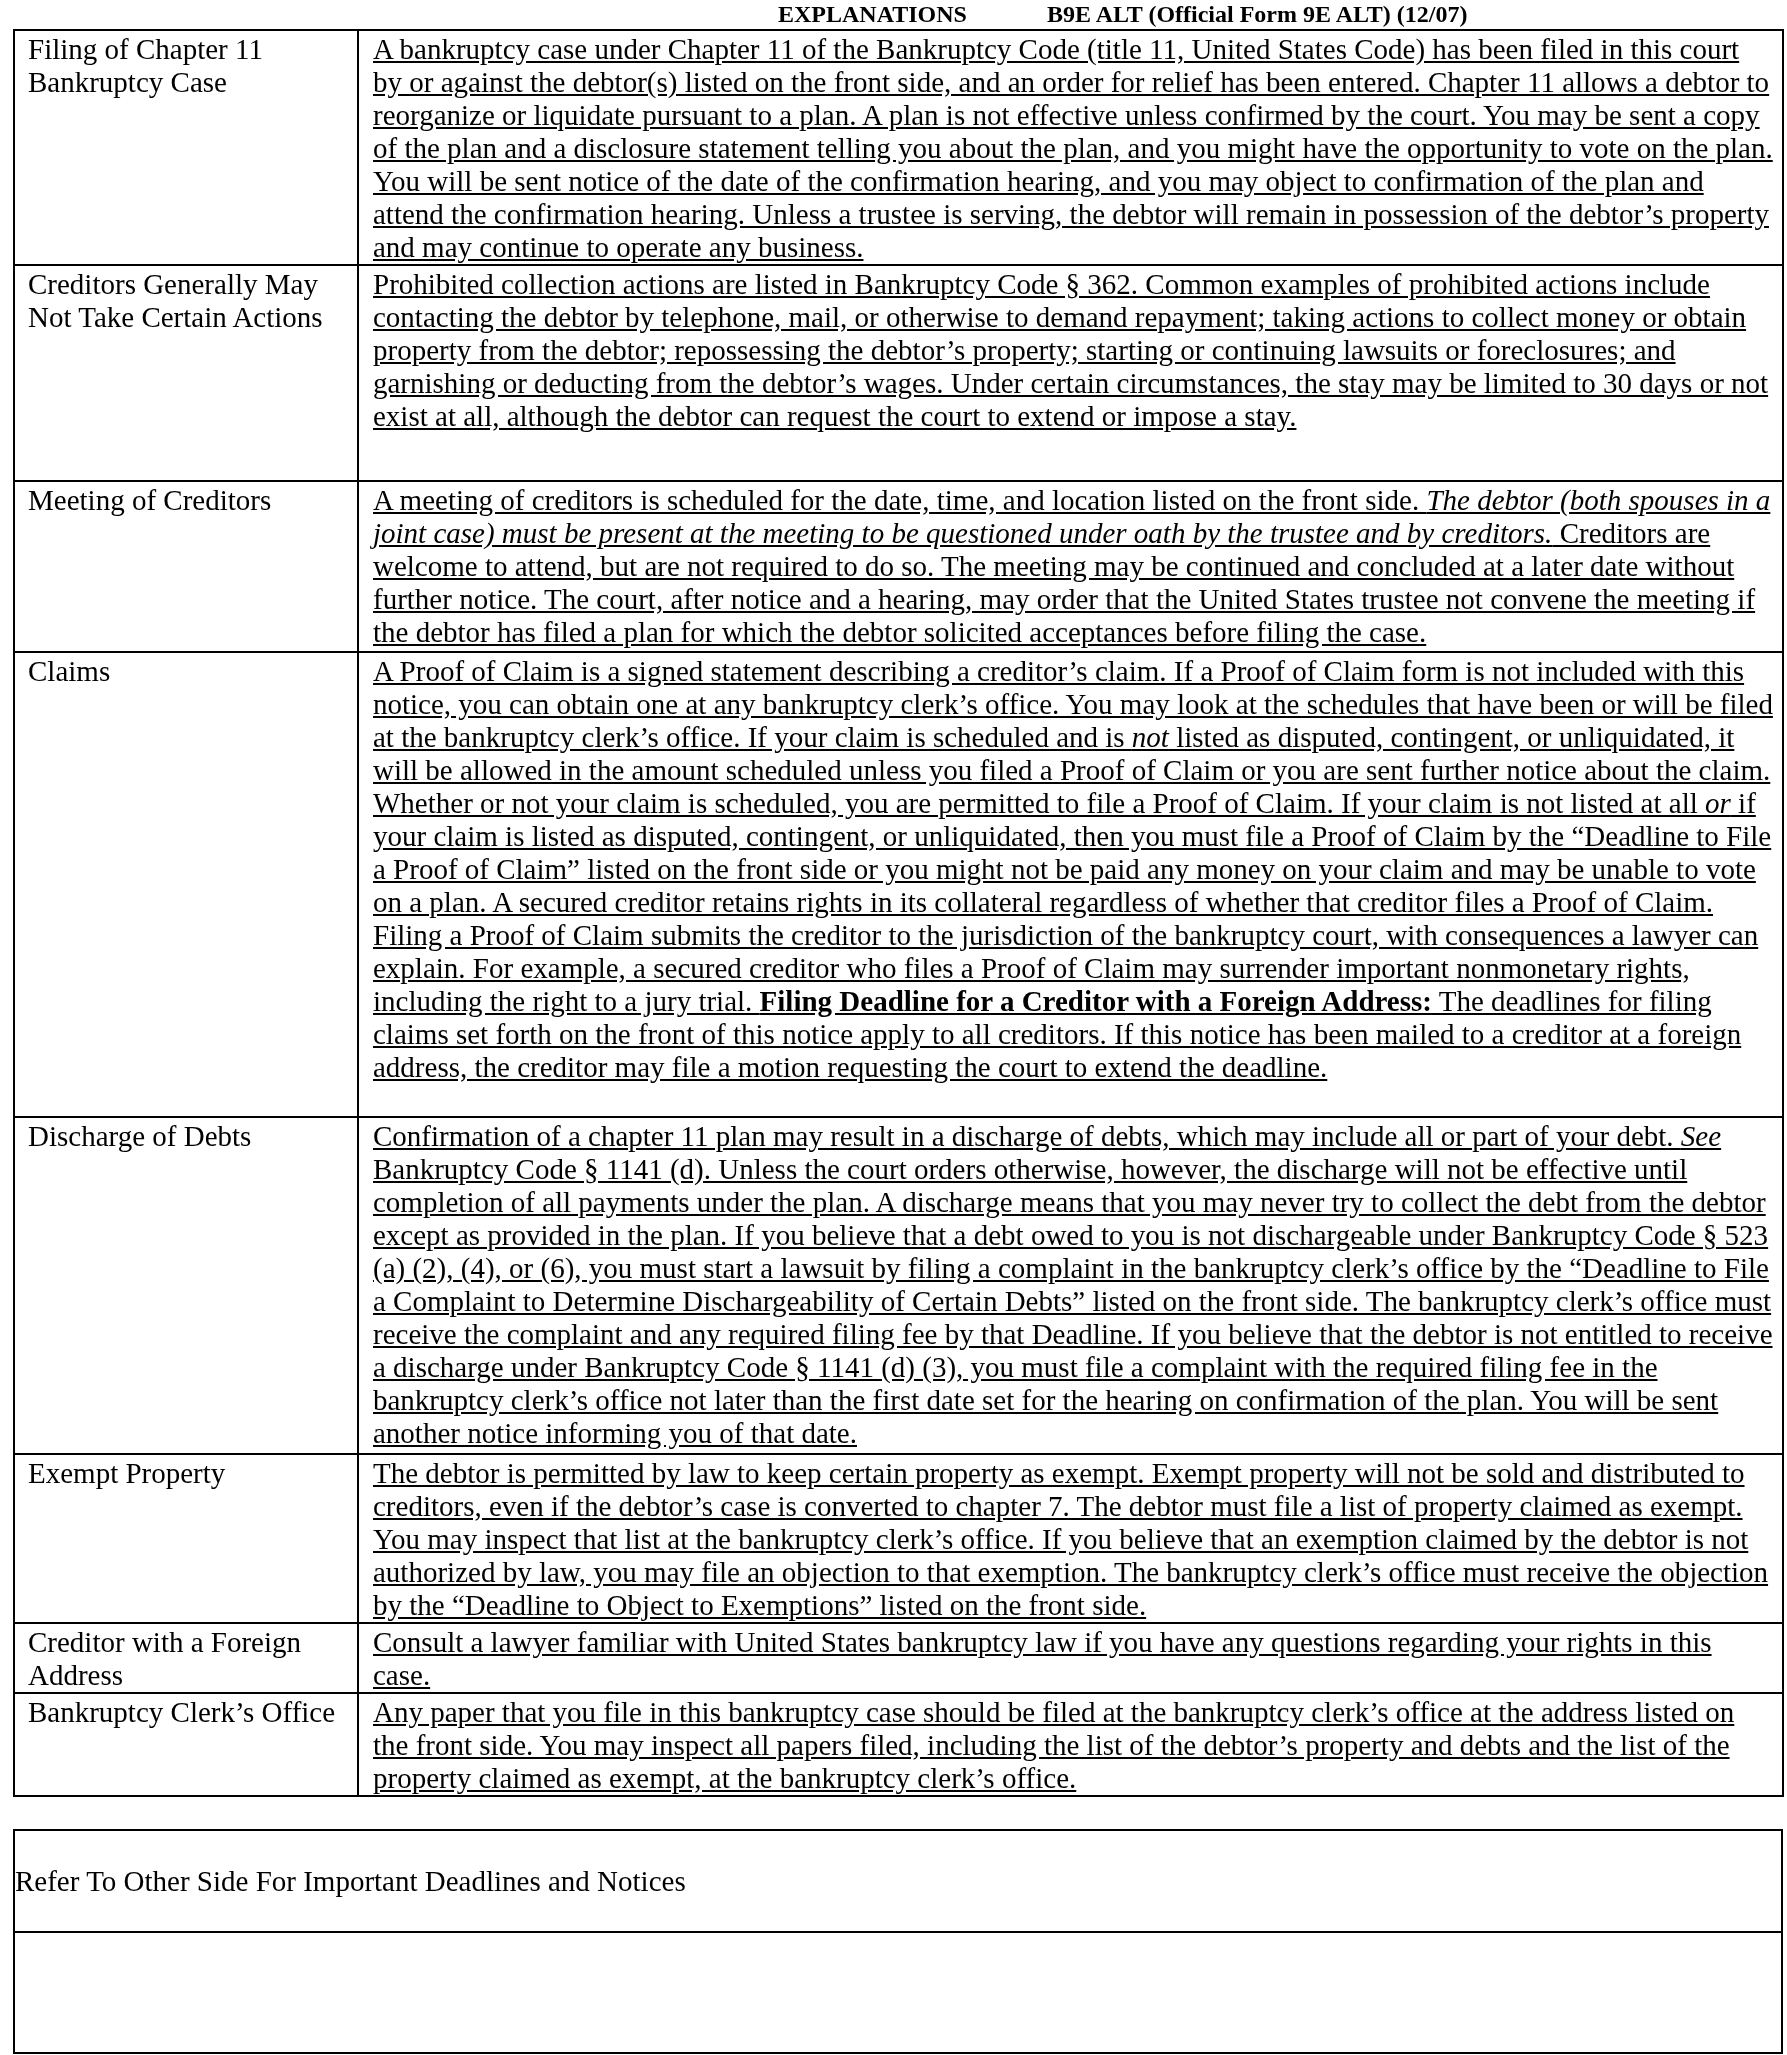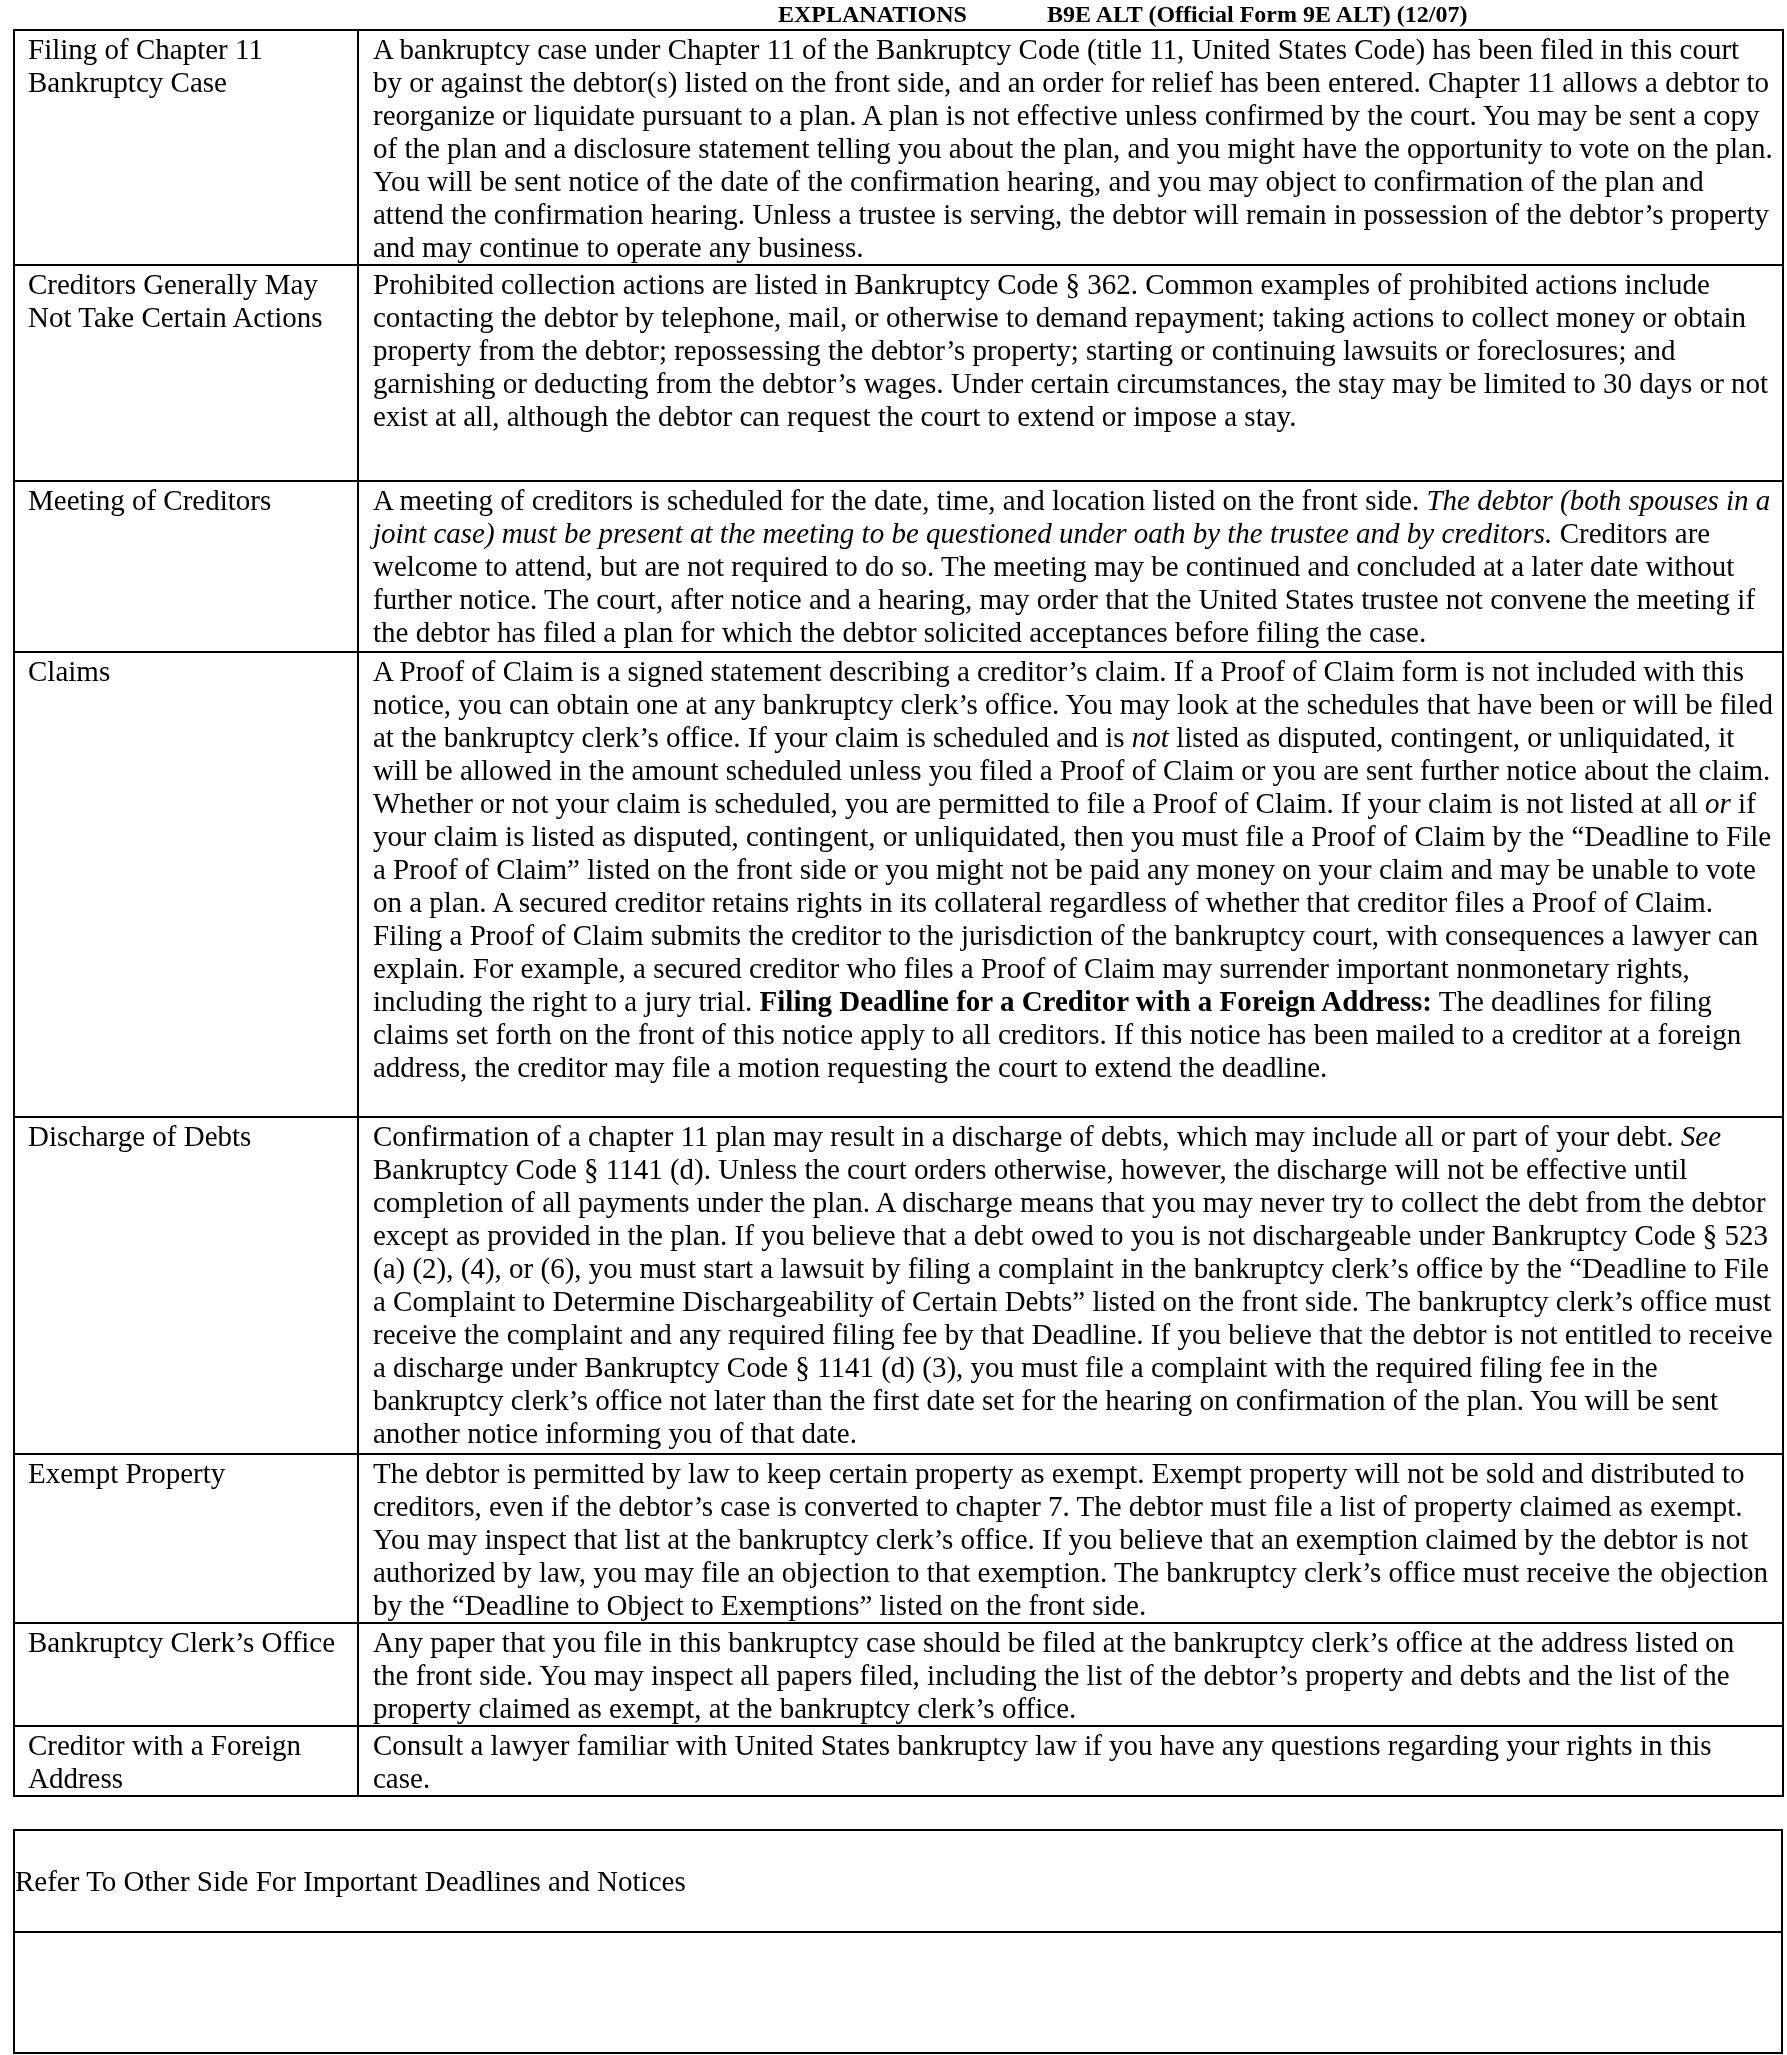--- a/index.html
+++ b/index.html
@@ -4,21 +4,21 @@
 <style>
   html, body { margin:0; padding:0; background:#fff; }
   body { width:1787px; height:2056px; position:relative; overflow:hidden;
          font-family:"Liberation Serif", "DejaVu Serif", serif; color:#000; }
   .hdr { position:absolute; top:0; height:35px; font-weight:bold; font-size:24px; line-height:29px; white-space:nowrap; }
   .hdr-title { left:778px; }
   .hdr-form { left:1047px; }
   table.main { position:absolute; left:13px; top:29px; width:1771px; border-collapse:collapse; table-layout:fixed; }
   table.main td { border:2.5px solid #000; vertical-align:top; font-size:29px; line-height:33px; padding:2px 5px 0 11px; overflow:hidden;margin-top:40px; }
   table.main td.lab { width:327px; padding-left:13px; }
-  table.main td.txt { padding-left:14px; padding-right:7px; }
+  table.main td.txt { padding-left:14px; padding-right:7px;text-decoration:underline; }
   .bold { font-weight:bold; }
   .ital { font-style:italic; }
   .footer-box { position:absolute; left:13px; width:1766px; border:2.5px solid #000; border-top:none; }
   .refer { top:1829px; height:100px; display:flex; align-items:center; justify-content:flex-start; font-size:29px; border-top:2.5px solid #000; }
   .blank { top:1931px; height:119px; border-top:2.5px solid #000; }
 </style>
 </head>
 <body>
 
 <div class="hdr hdr-title">EXPLANATIONS</div>
@@ -47,27 +47,27 @@
         <td class="txt"><span>A Proof of Claim is a signed statement describing a creditor’s claim.  If a Proof of Claim form is not included with this notice, you can obtain one at any bankruptcy clerk’s office. You may look at the schedules that have been or will be filed at the bankruptcy clerk’s office.  If your claim is scheduled and is </span><span class="ital">not</span><span> listed as disputed, contingent, or unliquidated, it will be allowed in the amount scheduled unless you filed a Proof of Claim or you are sent further notice about the claim.  Whether or not your claim is scheduled, you are permitted to file a Proof of Claim.  If your claim is not listed at all </span><span class="ital">or</span><span> if your claim is listed as disputed, contingent, or unliquidated, then you must file a Proof of Claim by the “Deadline to File a Proof of Claim” listed on the front side or you might not be paid any money on your claim and may be unable to vote on a plan.  A secured creditor retains rights in its collateral regardless of whether that creditor files a Proof of Claim.  Filing a Proof of Claim submits the creditor to the jurisdiction of the bankruptcy court, with consequences a lawyer can explain.  For example, a secured creditor who files a Proof of Claim may surrender important nonmonetary rights, including the right to a jury trial.  </span><span class="bold">Filing Deadline for a Creditor with a Foreign Address:</span><span> The deadlines for filing claims set forth on the front of this notice apply to all creditors.  If this notice has been mailed to a creditor at a foreign address, the creditor may file a motion requesting the court to extend the deadline.</span></td>
       </tr>
       <tr style="height: 337px;">
         <td class="lab">Discharge of Debts</td>
         <td class="txt"><span>Confirmation of a chapter 11 plan may result in a discharge of debts, which may include all or part of your debt.  </span><span class="ital">See</span><span> Bankruptcy Code § 1141 (d).  Unless the court orders otherwise, however, the discharge will not be effective until completion of all payments under the plan.  A discharge means that you may never try to collect the debt from the debtor except as provided in the plan.  If you believe that a debt owed to you is not dischargeable under Bankruptcy Code § 523 (a) (2), (4), or (6), you must start a lawsuit by filing a complaint in the bankruptcy clerk’s office by the “Deadline to File a Complaint to Determine Dischargeability of Certain Debts” listed on the front side.  The bankruptcy clerk’s office must receive the complaint and any required filing fee by that Deadline.  If you believe that the debtor is not entitled to receive a discharge under Bankruptcy Code § 1141 (d) (3), you must file a complaint with the required filing fee in the bankruptcy clerk’s office not later than the first date set for the hearing on confirmation of the plan.  You will be sent another notice informing you of that date.</span></td>
       </tr>
       <tr style="height: 168px;">
         <td class="lab">Exempt Property</td>
         <td class="txt"><span>The debtor is permitted by law to keep certain property as exempt.  Exempt property will not be sold and distributed to creditors, even if the debtor’s case is converted to chapter 7.  The debtor must file a list of property claimed as exempt.  You may inspect that list at the bankruptcy clerk’s office.  If you believe that an exemption claimed by the debtor is not authorized by law, you may file an objection to that exemption.  The bankruptcy clerk’s office must receive the objection by the “Deadline to Object to Exemptions” listed on the front side.</span></td>
       </tr>
+      <tr style="height: 68px;">
+        <td class="lab">Creditor with a Foreign Address</td>
+        <td class="txt"><span>Consult a lawyer familiar with United States bankruptcy law if you have any questions regarding your rights in this case.</span></td>
+      </tr>
       <tr style="height: 102px;">
         <td class="lab">Bankruptcy Clerk’s Office</td>
         <td class="txt"><span>Any paper that you file in this bankruptcy case should be filed at the bankruptcy clerk’s office at the address listed on the front side.  You may inspect all papers filed, including the list of the debtor’s property and debts and the list of the property claimed as exempt, at the bankruptcy clerk’s office.</span></td>
-      </tr>
-      <tr style="height: 68px;">
-        <td class="lab">Creditor with a Foreign Address</td>
-        <td class="txt"><span>Consult a lawyer familiar with United States bankruptcy law if you have any questions regarding your rights in this case.</span></td>
       </tr>
     </tbody>
 </table>
 
 <div class="footer-box refer">
   <span>Refer To Other Side For Important Deadlines and Notices</span>
 </div>
 <div class="footer-box blank"></div>
 
 

